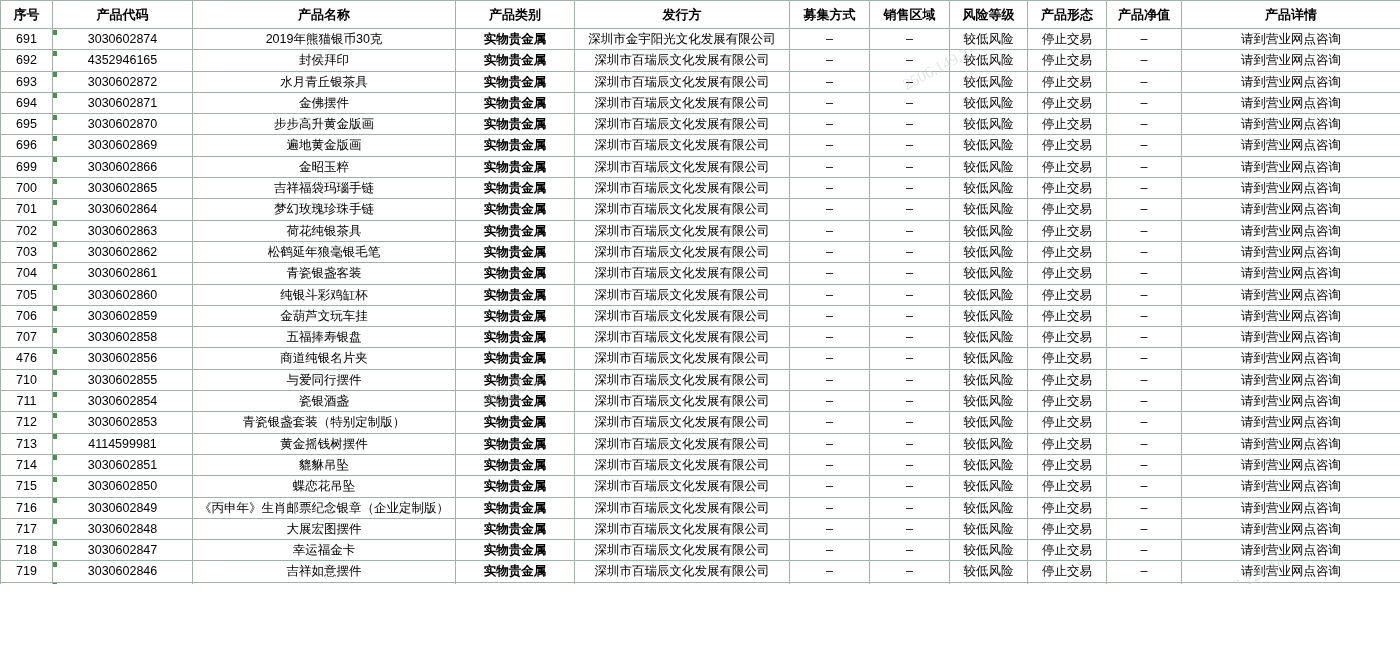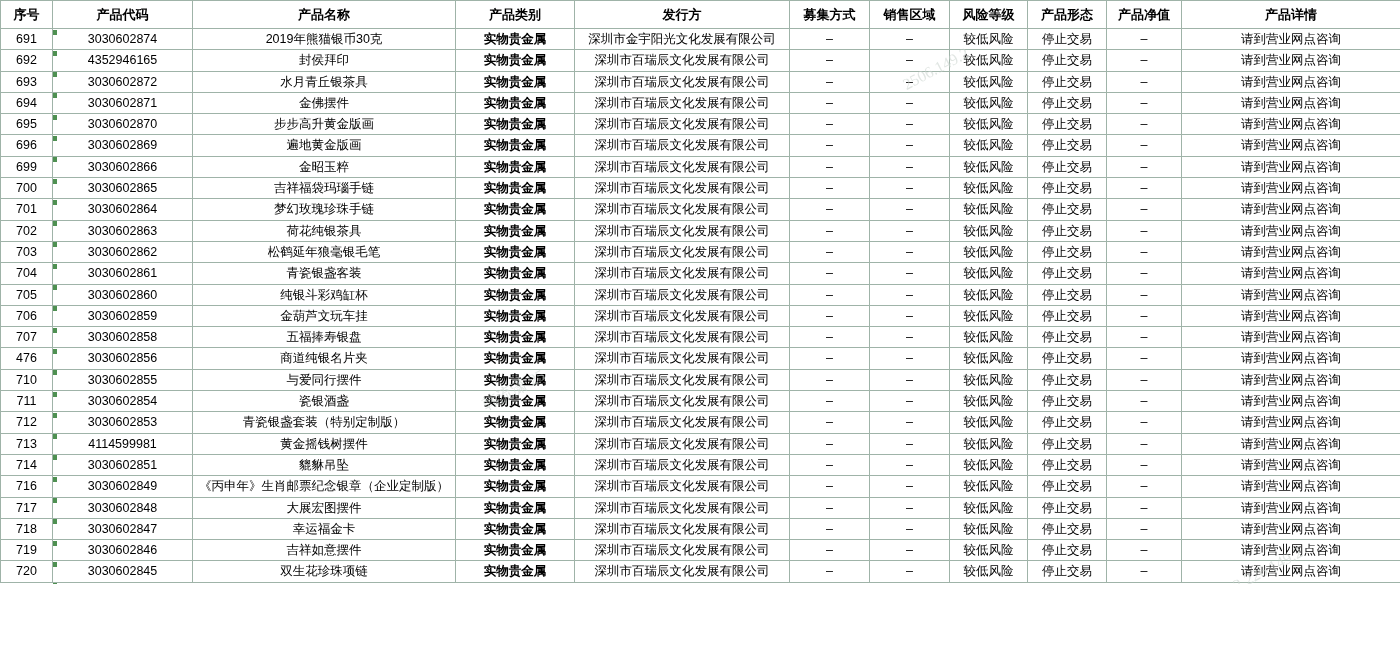--- a/index.html
+++ b/index.html
@@ -387,20 +387,33 @@
           <td class="c6">–</td>
           <td class="c7">较低风险</td>
           <td class="c8">停止交易</td>
           <td class="c9">–</td>
           <td class="c10">请到营业网点咨询</td>
         </tr>
         <tr>
           <td class="c0">714</td>
           <td class="c1">3030602851</td>
           <td class="c2">貔貅吊坠</td>
+          <td class="c3">实物贵金属</td>
+          <td class="c4">深圳市百瑞辰文化发展有限公司</td>
+          <td class="c5">–</td>
+          <td class="c6">–</td>
+          <td class="c7">较低风险</td>
+          <td class="c8">停止交易</td>
+          <td class="c9">–</td>
+          <td class="c10">请到营业网点咨询</td>
+        </tr>
+        <tr>
+          <td class="c0">715</td>
+          <td class="c1">3030602850</td>
+          <td class="c2">蝶恋花吊坠</td>
           <td class="c3">实物贵金属</td>
           <td class="c4">深圳市百瑞辰文化发展有限公司</td>
           <td class="c5">–</td>
           <td class="c6">–</td>
           <td class="c7">较低风险</td>
           <td class="c8">停止交易</td>
           <td class="c9">–</td>
           <td class="c10">请到营业网点咨询</td>
         </tr>
         <tr>

